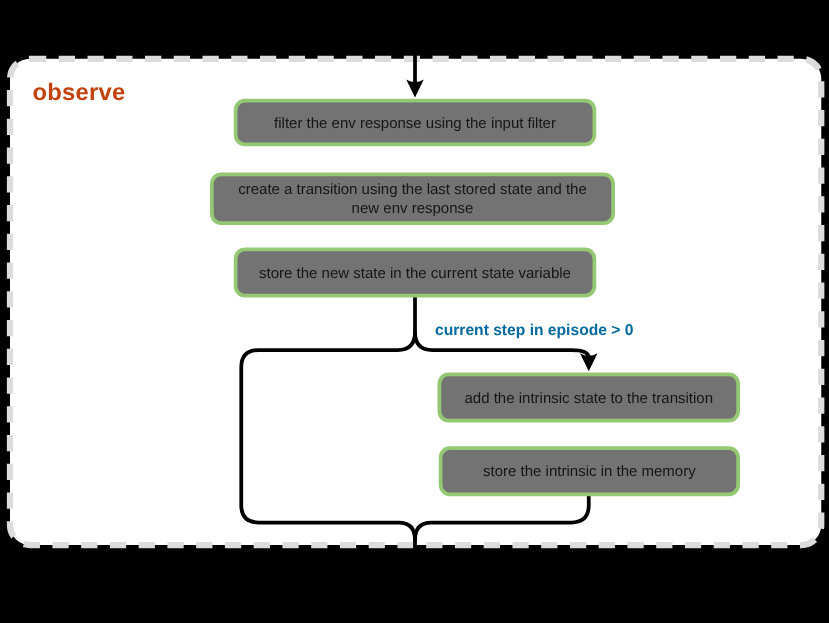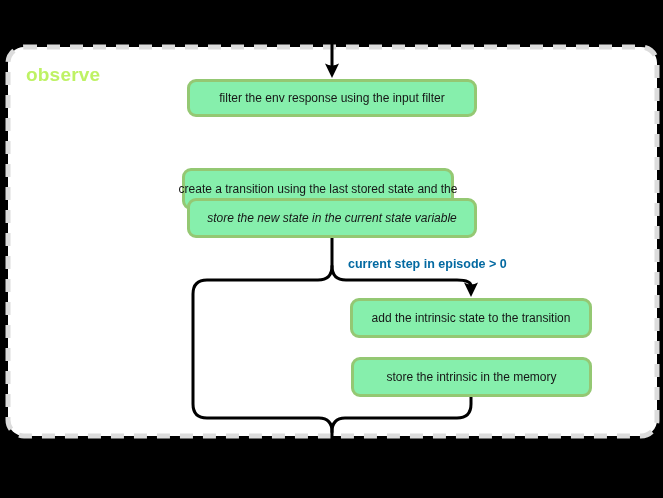--- a/index.html
+++ b/index.html
@@ -3,32 +3,32 @@
 <meta charset="utf-8">
 <style>
   html,body { margin:0; padding:0; background:#000; }
   .stage {
     position:relative; width:663px; height:498px; background:#000;
     font-family:"Liberation Sans", sans-serif; overflow:hidden;
   }
   svg.wires { position:absolute; left:0; top:0; width:663px; height:498px; display:block; }
   .title {
     position:absolute; left:26px; top:64px;
-    font-size:19px; font-weight:bold; color:#bef264; letter-spacing:.2px;
+    font-size:19px; font-weight:bold; color:#c2410c; letter-spacing:.2px;
   }
   .node {
-    position:absolute; box-sizing:border-box; background:#86efac;
+    position:absolute; box-sizing:border-box; background:#737373;
     border:3px solid #94c873; border-radius:9px;
     display:flex; flex-direction:column; align-items:center; justify-content:center;
     text-align:center; font-size:12px; line-height:15px; color:#161616;
   }
   .node .ln { display:block; white-space:nowrap; }
   .b1 { left:187px; top:79px;  width:290px; height:38px; }
-  .b2 { left:182px; top:138px; width:272px; height:42px;margin-top:30px; }
-  .b3 { left:187px; top:198px; width:290px; height:40px;font-style:italic; }
+  .b2 { left:168px; top:138px; width:324px; height:42px; }
+  .b3 { left:187px; top:198px; width:290px; height:40px; }
   .b4 { left:350px; top:298px; width:242px; height:40px; }
   .b5 { left:351px; top:357px; width:241px; height:40px; }
   .cond {
     position:absolute; left:348px; top:257px;
     font-size:12.5px; font-weight:bold; color:#0369a1; white-space:nowrap;
   }
 </style>
 </head>
 <body>
 
@@ -50,20 +50,21 @@
   </svg>
 
   <div class="title">observe</div>
 
   <div class="node b1">
     <span class="ln">filter the env response using the input filter</span>
   </div>
 
   <div class="node b2">
     <span class="ln">create a transition using the last stored state and the</span>
+    <span class="ln">new env response</span>
   </div>
 
   <div class="node b3">
     <span class="ln">store the new state in the current state variable</span>
   </div>
 
   <div class="cond">current step in episode &gt; 0</div>
 
   <div class="node b4">
     <span class="ln">add the intrinsic state to the transition</span>

